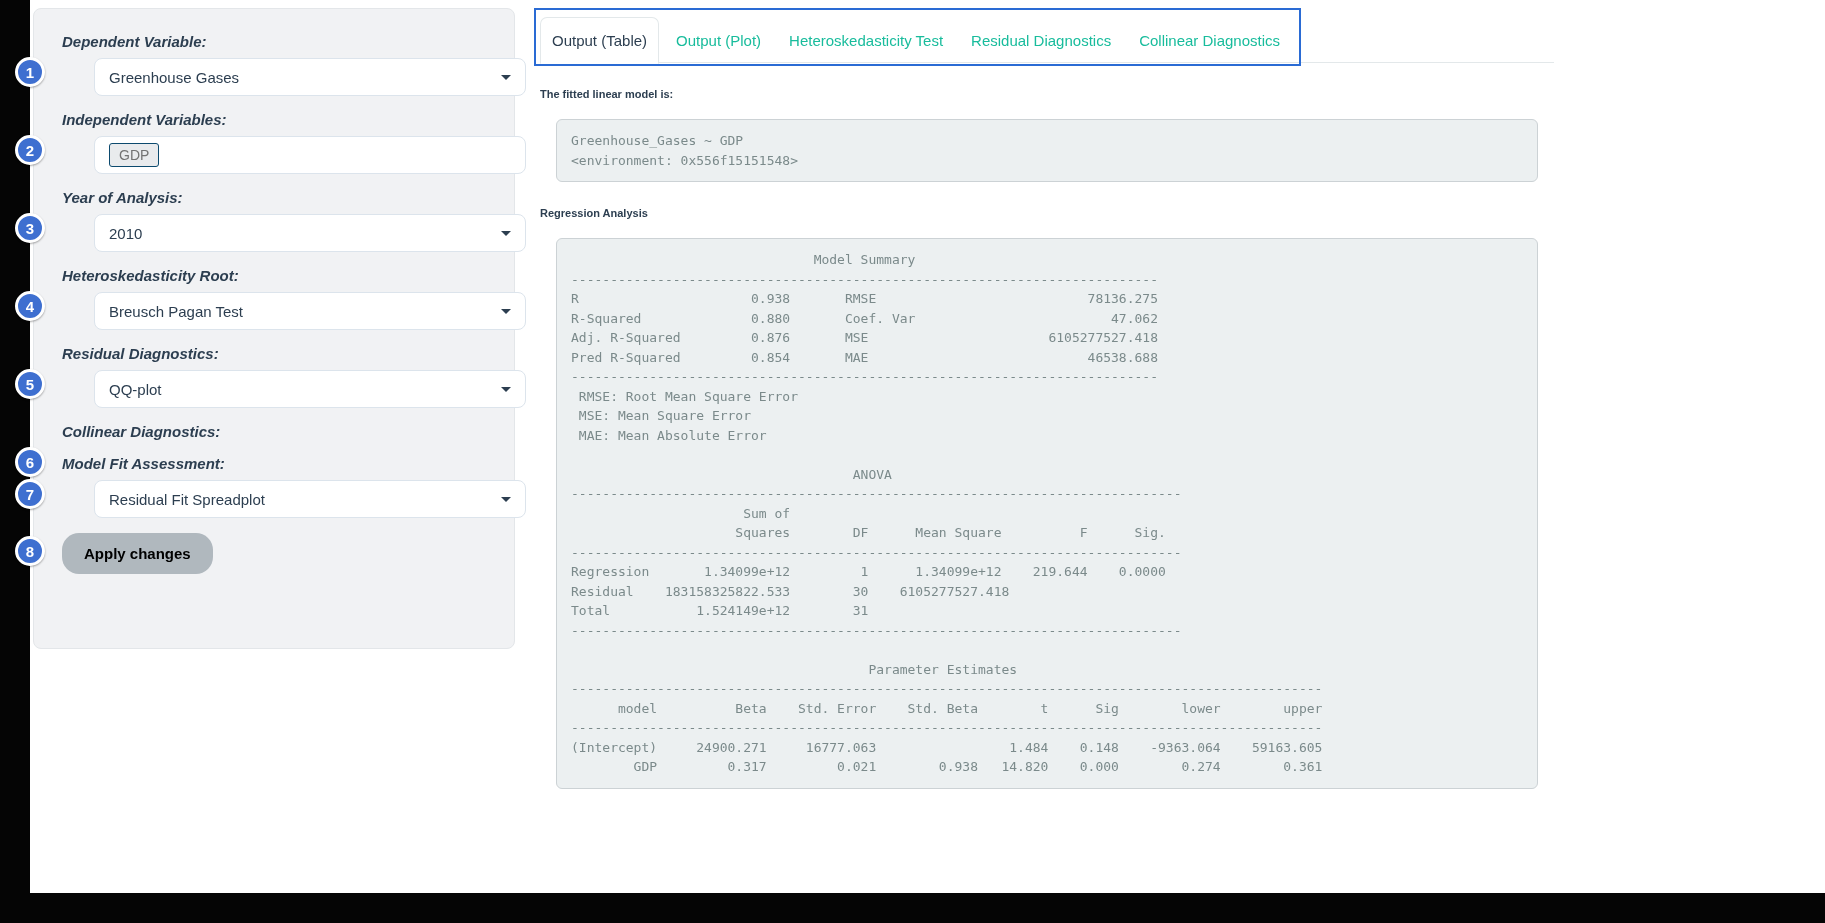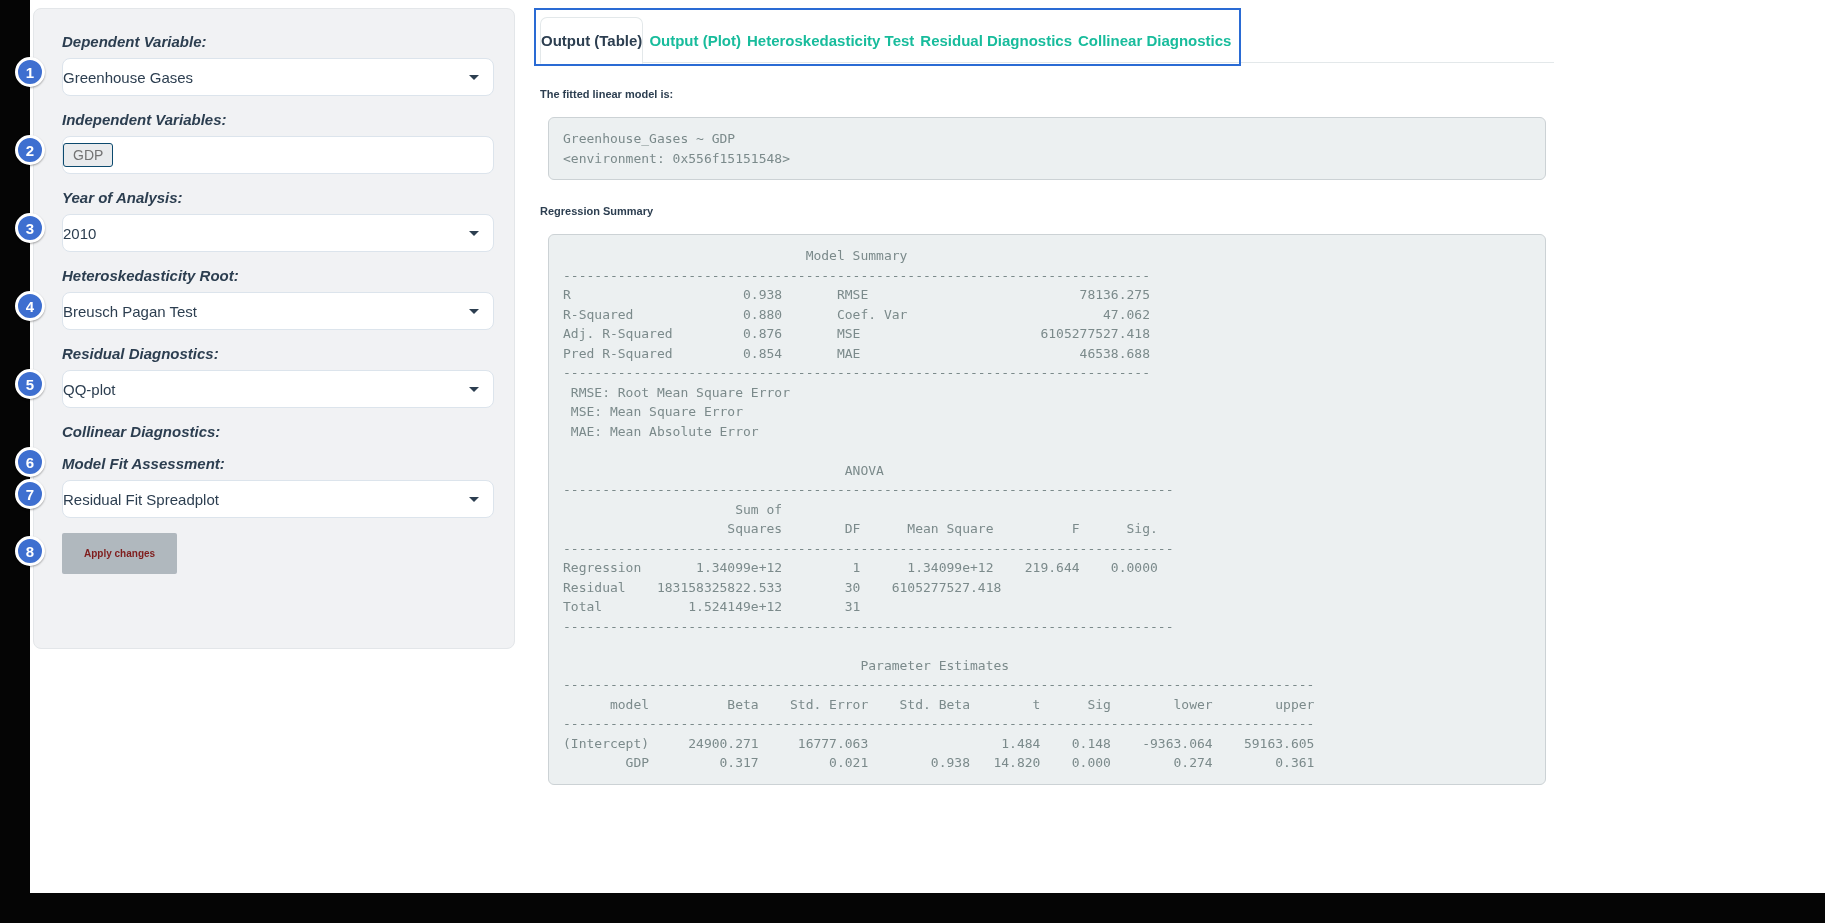--- a/index.html
+++ b/index.html
@@ -19,51 +19,51 @@
   .form-group { position:relative; margin-bottom:15px; }
   .form-group label { display:block; font-size:15px; font-weight:bold; color:#2c3e50; margin-bottom:8px; line-height:17px;font-style:italic; }
 
   .num-badge { position:absolute; left:-47px; top:24px; width:30px; height:30px; border-radius:50%;
                background:#3e6fd0; border:3px solid #ffffff; color:#fff; font-size:15px; font-weight:bold;
                display:flex; align-items:center; justify-content:center; z-index:4;
                box-shadow:0 1px 2px rgba(0,0,0,.35); }
 
   .select, .tags-input { position:relative; width:100%; height:38px; background:#fff;
                border:1px solid #dce4ec; border-radius:8px; display:flex; align-items:center;
-               padding:0 0; font-size:15px; color:#2c3e50; cursor:pointer; }
+               padding:0 14px; font-size:15px; color:#2c3e50; cursor:pointer;margin-left:32px; }
 
   .caret-icon { position:absolute; right:14px; top:50%; margin-top:-2px; width:0; height:0;
                border-left:5px solid transparent; border-right:5px solid transparent;
                border-top:5px solid #2c3e50; }
 
   .tag { background:#e9ebed; border:1px solid #0c4a6e; border-radius:3px; padding:2px 9px;
          font-size:14px; color:#737373; line-height:18px; }
 
   .apply-group { position:relative; margin-top:5px; }
   .apply-group .num-badge { top:3px; }
-  .apply-btn { background:#b0b8be; color:#7f1d1d; border:none; border-radius:2px;
-               height:41px; padding:0 22px; font-size:10px; font-weight:bold;
+  .apply-btn { background:#b0b8be; color:#000000; border:none; border-radius:17px;
+               height:41px; padding:0 22px; font-size:15px; font-weight:bold;
                font-family:inherit; cursor:pointer; }
 
   
   .main { position:absolute; left:540px; top:10px; width:1014px; z-index:2; }
 
   .tabbar { position:relative; border-bottom:1px solid #e3e8ea; height:53px; }
   .tabs-wrap { position:relative; display:inline-flex; align-items:flex-end; height:53px; }
-  .tab { padding:14px 0; margin-right:6px; font-size:15px; color:#18bc9c; cursor:pointer; white-space:nowrap;font-weight:bold; }
+  .tab { padding:14px 11px; margin-right:6px; font-size:15px; color:#18bc9c; cursor:pointer; white-space:nowrap; }
   .tab.active { background:#fff; color:#2c3e50; border:1px solid #e3e8ea; border-bottom:1px solid #fff;
                 border-radius:7px 7px 0 0; margin-bottom:-1px; }
   .annotation-rect { position:absolute; left:-6px; right:-4px; top:-2px; bottom:-3px;
                      border:2px solid #2a6bd4; pointer-events:none; z-index:5; }
 
   .section-heading { font-size:11px; font-weight:bold; color:#2c3e50; margin:23px 0 14px 0; line-height:17px; }
 
   pre.code-block { background:#ecf0f1; border:1px solid #ccd2d5; border-radius:6px; color:#7b8a8b;
                    font-family:"DejaVu Sans Mono","Liberation Mono",monospace; font-size:13px;
-                   line-height:19.5px; padding:11px 14px; margin:8px; white-space:pre; overflow:hidden; }
+                   line-height:19.5px; padding:11px 14px; margin:16px; white-space:pre; overflow:hidden; }
   pre.code-block.model { margin-bottom:12px; }
 </style>
 </head>
 <body>
 
 <div class="screen">
 
   <div class="edge-left"></div>
   <div class="edge-bottom"></div>
 
@@ -145,21 +145,21 @@
         <div class="tab">Collinear Diagnostics</div>
         <div class="annotation-rect"></div>
       </div>
     </div>
 
     <div class="section-heading">The fitted linear model is:</div>
 
     <pre class="code-block model">Greenhouse_Gases ~ GDP
 &lt;environment: 0x556f15151548&gt;</pre>
 
-    <div class="section-heading">Regression Summary</div>
+    <div class="section-heading">Regression Analysis</div>
 
     <pre class="code-block">                               Model Summary
 ---------------------------------------------------------------------------
 R                      0.938       RMSE                           78136.275
 R-Squared              0.880       Coef. Var                         47.062
 Adj. R-Squared         0.876       MSE                       6105277527.418
 Pred R-Squared         0.854       MAE                            46538.688
 ---------------------------------------------------------------------------
  RMSE: Root Mean Square Error 
  MSE: Mean Square Error 

